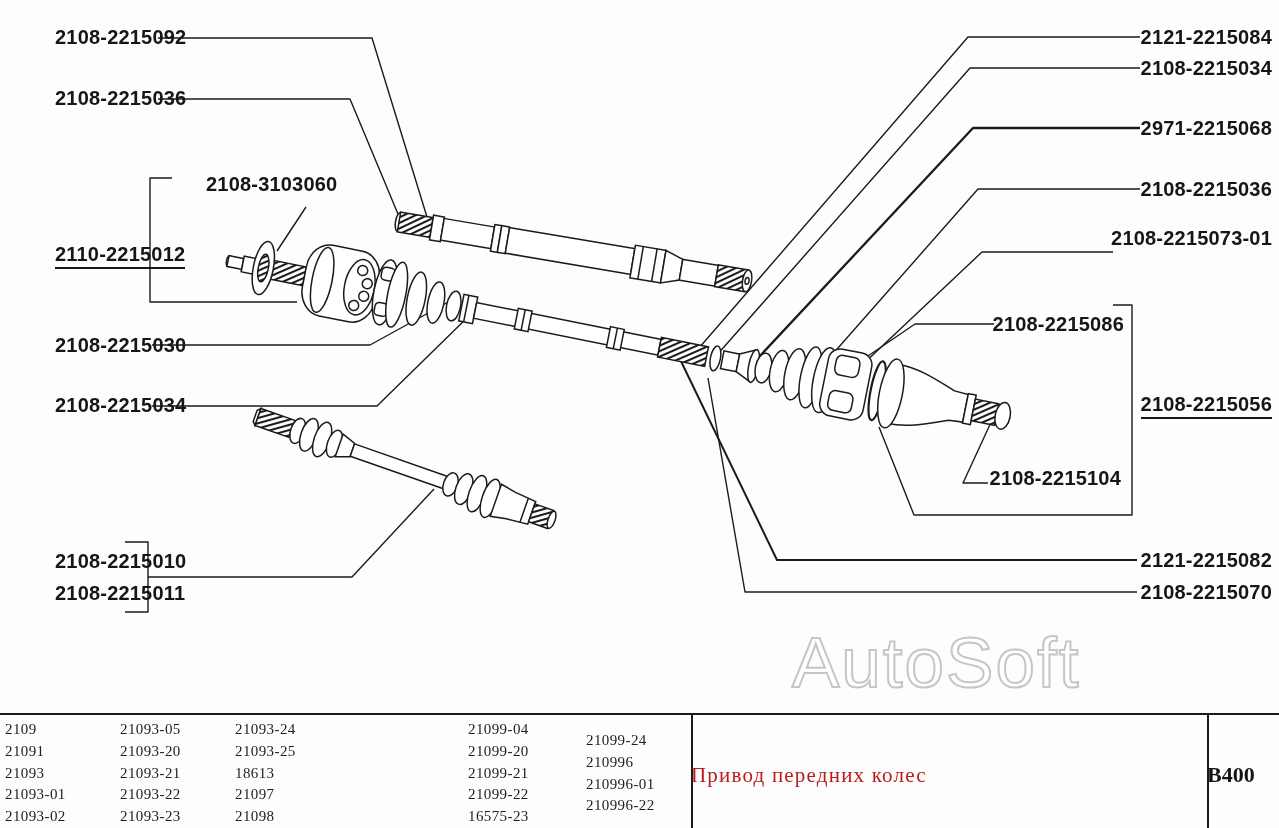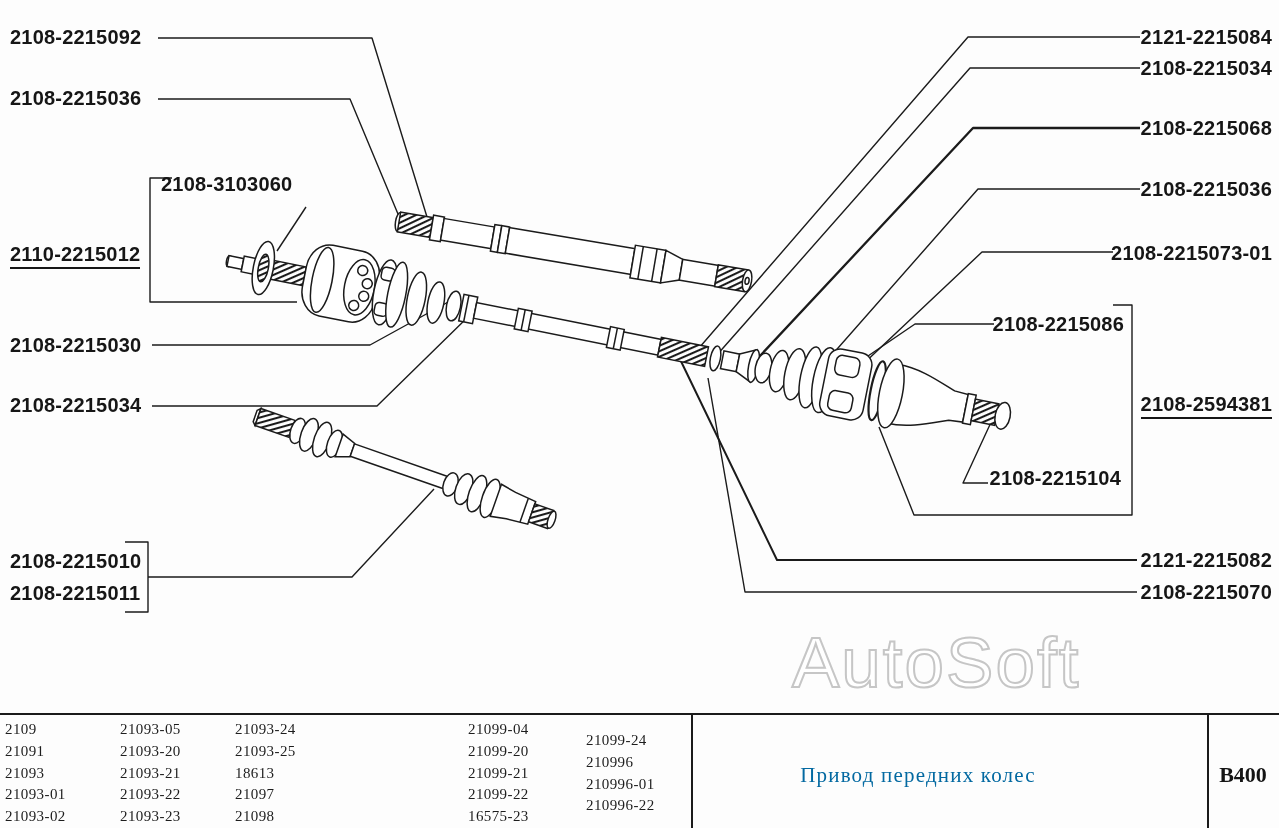--- a/index.html
+++ b/index.html
@@ -1,29 +1,29 @@
 <!DOCTYPE html>
 <html><head>
 <meta charset="utf-8">
 <style>
   html,body{margin:0;padding:0;background:#fff;}
   #page{position:relative;width:1279px;height:828px;background:#fdfdfd;overflow:hidden;
         font-family:"Liberation Sans",sans-serif;}
   svg{position:absolute;left:0;top:0;}
   .callout{position:absolute;font:700 20px "Liberation Sans",sans-serif;color:#161616;
-           white-space:nowrap;letter-spacing:.2px;}
+           white-space:nowrap;letter-spacing:.2px;margin-left:45px;}
   .callout.r{text-align:center;}
   .callout .u{display:inline-block;border-bottom:2.5px solid #161616;padding-bottom:1px;}
   .tbl-col{position:absolute;font:15px "Liberation Serif",serif;color:#1d1d1d;
            line-height:21.8px;letter-spacing:.4px;white-space:nowrap;}
   .hline{position:absolute;background:#1b1b1b;}
   .vline{position:absolute;background:#1b1b1b;}
-  .footer-title{position:absolute;left:691px;top:763px;width:454px;text-align:center;
-                font:21px "Liberation Serif",serif;letter-spacing:1.2px;color:#0369a1;}
-  .footer-code{position:absolute;left:1207px;top:762px;width:72px;text-align:center;
+  .footer-title{position:absolute;left:691px;top:763px;width:454px;
+                font:21px "Liberation Serif",serif;letter-spacing:1.2px;color:#b91c1c;}
+  .footer-code{position:absolute;left:1207px;top:762px;width:72px;text-align:left;
                font:700 22px "Liberation Serif",serif;color:#141414;}
 </style>
 </head>
 <body>
 
 <div id="page">
 
   <svg width="1279" height="828" viewBox="0 0 1279 828">
     <defs>
       <pattern id="hatch" width="5" height="5" patternUnits="userSpaceOnUse" patternTransform="rotate(55)">
@@ -146,25 +146,25 @@
   <div class="callout" style="left:10px;top:87px">2108-2215036</div>
   <div class="callout" style="left:161px;top:173px">2108-3103060</div>
   <div class="callout" style="left:10px;top:243px"><span class="u">2110-2215012</span></div>
   <div class="callout" style="left:10px;top:334px">2108-2215030</div>
   <div class="callout" style="left:10px;top:394px">2108-2215034</div>
   <div class="callout" style="left:10px;top:550px">2108-2215010</div>
   <div class="callout" style="left:10px;top:582px">2108-2215011</div>
 
   <div class="callout r" style="right:7px;top:26px">2121-2215084</div>
   <div class="callout r" style="right:7px;top:57px">2108-2215034</div>
-  <div class="callout r" style="right:7px;top:117px">2108-2215068</div>
+  <div class="callout r" style="right:7px;top:117px">2971-2215068</div>
   <div class="callout r" style="right:7px;top:178px">2108-2215036</div>
-  <div class="callout r" style="right:7px;top:242px">2108-2215073-01</div>
+  <div class="callout r" style="right:7px;top:227px">2108-2215073-01</div>
   <div class="callout r" style="right:155px;top:313px">2108-2215086</div>
-  <div class="callout r" style="right:7px;top:393px"><span class="u">2108-2594381</span></div>
+  <div class="callout r" style="right:7px;top:393px"><span class="u">2108-2215056</span></div>
   <div class="callout r" style="right:158px;top:467px">2108-2215104</div>
   <div class="callout r" style="right:7px;top:549px">2121-2215082</div>
   <div class="callout r" style="right:7px;top:581px">2108-2215070</div>
 
   <div class="hline" style="left:0;top:713px;width:1279px;height:2.2px"></div>
   <div class="vline" style="left:691px;top:713px;width:1.6px;height:115px"></div>
   <div class="vline" style="left:1207px;top:713px;width:1.6px;height:115px"></div>
 
   <div class="tbl-col" style="left:5px;top:719px">
     <div>2109</div>

